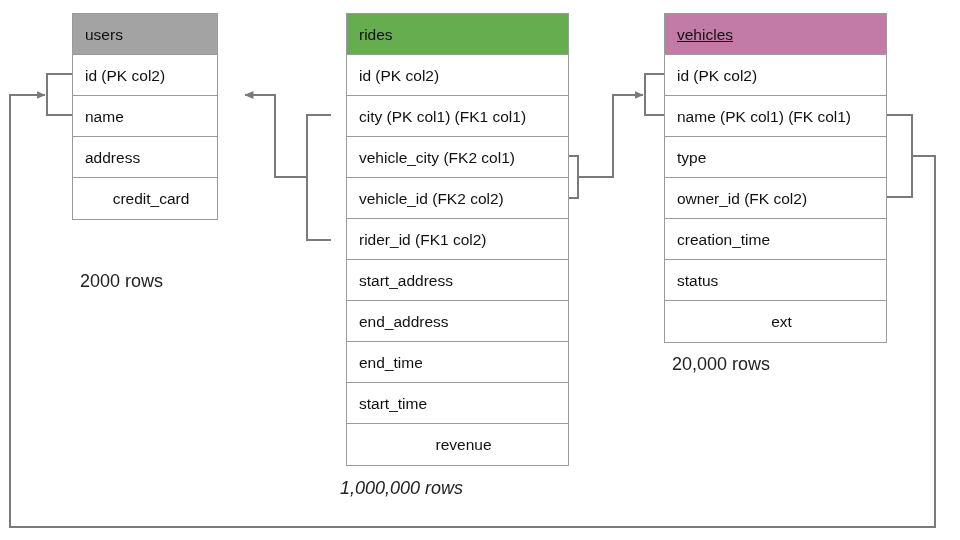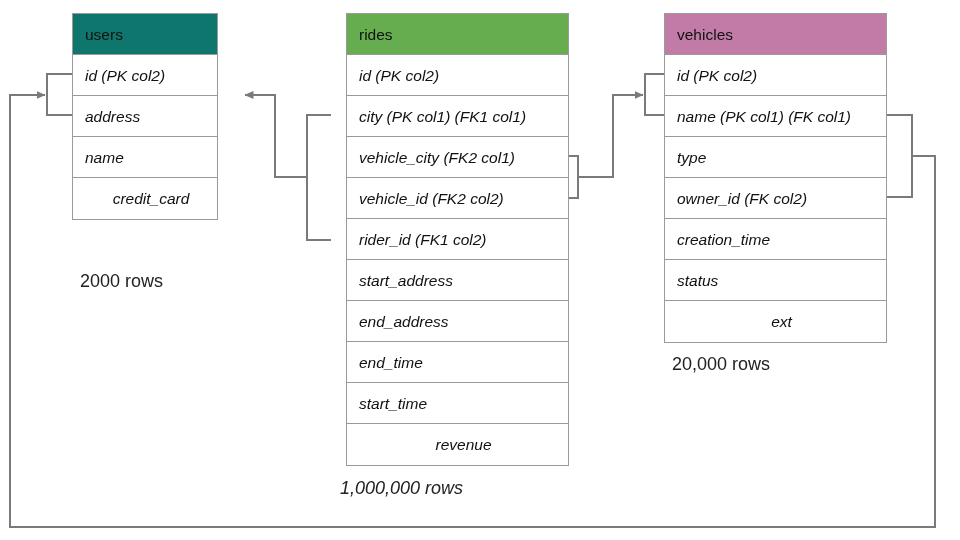--- a/index.html
+++ b/index.html
@@ -49,21 +49,20 @@
   .tbl-row {
     box-sizing: border-box;
     height: 41px;
     line-height: 41px;
     padding: 0 0 0 12px;
     font-size: 15.5px;
     color: #111111;
     border-bottom: 1px solid #9a9a9a;
     white-space: nowrap;
     overflow: hidden;
-    font-style: italic;
   }
   .tbl-row.last {
     border-bottom: none;
     text-align: center;
   }
   .row-count {
     position: absolute;
     font-size: 18px;
     color: #222222;
     white-space: nowrap;
@@ -103,45 +102,45 @@
 
       <g>
         <path d="M887,115 L912,115 L912,197 L887,197"></path>
         <path d="M912,156 L935,156 L935,527 L10,527 L10,95 L45,95" marker-end="url(#arrowhead)"></path>
       </g>
 
     </g>
   </svg>
 
   <div class="table-box" style="left:72px; top:13px; width:146px;">
-    <div class="tbl-header" style="background:#0f766e;">users</div>
+    <div class="tbl-header" style="background:#a3a3a3;">users</div>
     <div class="tbl-row">id (PK col2)</div>
+    <div class="tbl-row">name</div>
     <div class="tbl-row">address</div>
-    <div class="tbl-row">name</div>
     <div class="tbl-row last">credit_card</div>
   </div>
   <div class="row-count" style="left:80px; top:271px;">2000 rows</div>
 
   <div class="table-box" style="left:331px; top:13px; width:223px;margin-left:15px;">
     <div class="tbl-header" style="background:#66AD4F;">rides</div>
     <div class="tbl-row">id (PK col2)</div>
     <div class="tbl-row">city (PK col1) (FK1 col1)</div>
     <div class="tbl-row">vehicle_city (FK2 col1)</div>
     <div class="tbl-row">vehicle_id (FK2 col2)</div>
     <div class="tbl-row">rider_id (FK1 col2)</div>
     <div class="tbl-row">start_address</div>
     <div class="tbl-row">end_address</div>
     <div class="tbl-row">end_time</div>
     <div class="tbl-row">start_time</div>
     <div class="tbl-row last">revenue</div>
   </div>
   <div class="row-count" style="left:340px; top:478px;font-style:italic;">1,000,000 rows</div>
 
   <div class="table-box" style="left:664px; top:13px; width:223px;">
-    <div class="tbl-header" style="background:#C27BA6;">vehicles</div>
+    <div class="tbl-header" style="background:#C27BA6;text-decoration:underline;">vehicles</div>
     <div class="tbl-row">id (PK col2)</div>
     <div class="tbl-row">name (PK col1) (FK col1)</div>
     <div class="tbl-row">type</div>
     <div class="tbl-row">owner_id (FK col2)</div>
     <div class="tbl-row">creation_time</div>
     <div class="tbl-row">status</div>
     <div class="tbl-row last">ext</div>
   </div>
   <div class="row-count" style="left:672px; top:354px;">20,000 rows</div>
 

